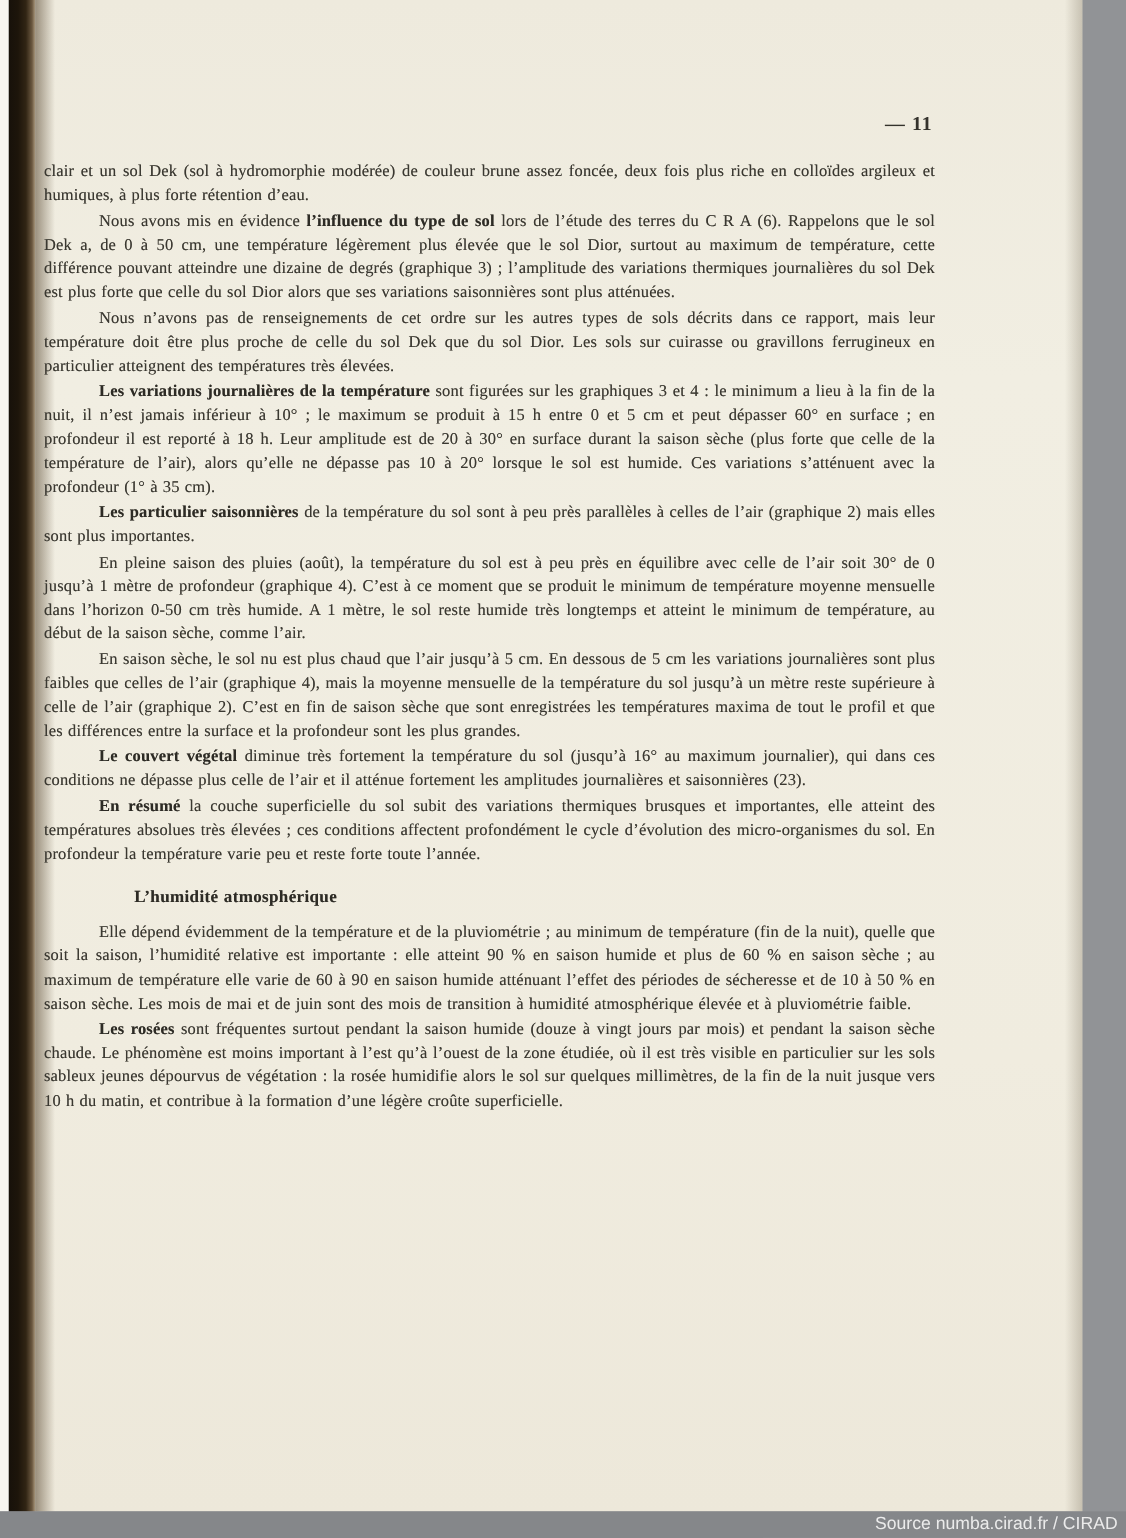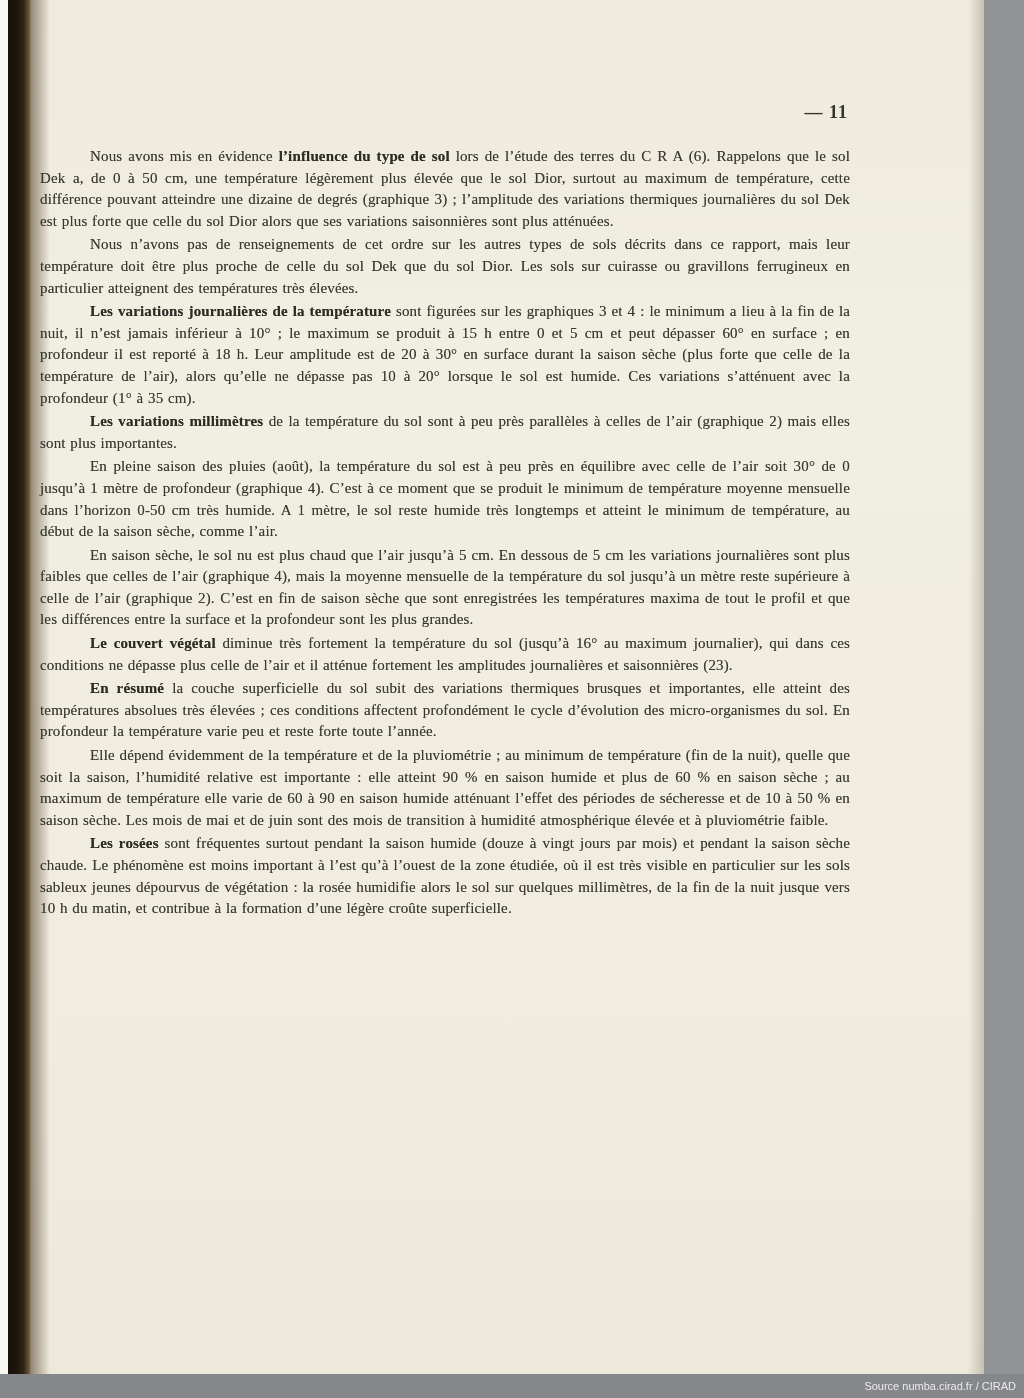--- a/index.html
+++ b/index.html
@@ -74,45 +74,47 @@
   }
 
   
   .footer-bar {
     position: absolute; left: 0; bottom: 0;
     width: 1024px; height: 24px;
     background: #85878a;
     display: flex; align-items: center; justify-content: flex-end;
     padding-right: 8px;
     font-family: "Liberation Sans", "DejaVu Sans", sans-serif;
-    font-size: 11px;
+    font-size: 16px;
     color: #ebebeb;
   }
 </style>
 </head>
 <body>
 
 <div class="scan-stage">
 
   <div class="white-edge"></div>
 
   <div class="binding"></div>
 
   <div class="page">
     <div class="page-number">— 11</div>
 
     <div class="body-text">
+        <p class="para"><span>clair et un sol Dek (sol à hydromorphie modérée) de couleur brune assez foncée, deux fois plus riche en colloïdes argileux et humiques, à plus forte rétention d’eau.</span></p>
         <p class="para indent"><span>Nous avons mis en évidence </span><strong>l’influence du type de sol</strong><span> lors de l’étude des terres du C R A (6). Rappelons que le sol Dek a, de 0 à 50 cm, une température légèrement plus élevée que le sol Dior, surtout au maximum de température, cette différence pouvant atteindre une dizaine de degrés (graphique 3) ; l’amplitude des variations thermiques journalières du sol Dek est plus forte que celle du sol Dior alors que ses variations saisonnières sont plus atténuées.</span></p>
         <p class="para indent"><span>Nous n’avons pas de renseignements de cet ordre sur les autres types de sols décrits dans ce rapport, mais leur température doit être plus proche de celle du sol Dek que du sol Dior. Les sols sur cuirasse ou gravillons ferrugineux en particulier atteignent des températures très élevées.</span></p>
         <p class="para indent space"><strong>Les variations journalières de la température</strong><span> sont figurées sur les graphiques 3 et 4 : le minimum a lieu à la fin de la nuit, il n’est jamais inférieur à 10° ; le maximum se produit à 15 h entre 0 et 5 cm et peut dépasser 60° en surface ; en profondeur il est reporté à 18 h. Leur amplitude est de 20 à 30° en surface durant la saison sèche (plus forte que celle de la température de l’air), alors qu’elle ne dépasse pas 10 à 20° lorsque le sol est humide. Ces variations s’atténuent avec la profondeur (1° à 35 cm).</span></p>
-        <p class="para indent space"><strong>Les variations millimètres</strong><span> de la température du sol sont à peu près parallèles à celles de l’air (graphique 2) mais elles sont plus importantes.</span></p>
+        <p class="para indent space"><strong>Les particulier saisonnières</strong><span> de la température du sol sont à peu près parallèles à celles de l’air (graphique 2) mais elles sont plus importantes.</span></p>
         <p class="para indent"><span>En pleine saison des pluies (août), la température du sol est à peu près en équilibre avec celle de l’air soit 30° de 0 jusqu’à 1 mètre de profondeur (graphique 4). C’est à ce moment que se produit le minimum de température moyenne mensuelle dans l’horizon 0-50 cm très humide. A 1 mètre, le sol reste humide très longtemps et atteint le minimum de température, au début de la saison sèche, comme l’air.</span></p>
         <p class="para indent"><span>En saison sèche, le sol nu est plus chaud que l’air jusqu’à 5 cm. En dessous de 5 cm les variations journalières sont plus faibles que celles de l’air (graphique 4), mais la moyenne mensuelle de la température du sol jusqu’à un mètre reste supérieure à celle de l’air (graphique 2). C’est en fin de saison sèche que sont enregistrées les températures maxima de tout le profil et que les différences entre la surface et la profondeur sont les plus grandes.</span></p>
         <p class="para indent space"><strong>Le couvert végétal</strong><span> diminue très fortement la température du sol (jusqu’à 16° au maximum journalier), qui dans ces conditions ne dépasse plus celle de l’air et il atténue fortement les amplitudes journalières et saisonnières (23).</span></p>
         <p class="para indent space"><strong>En résumé</strong><span> la couche superficielle du sol subit des variations thermiques brusques et importantes, elle atteint des températures absolues très élevées ; ces conditions affectent profondément le cycle d’évolution des micro-organismes du sol. En profondeur la température varie peu et reste forte toute l’année.</span></p>
+        <h2 class="section-heading"><strong>L’humidité atmosphérique</strong></h2>
         <p class="para indent"><span>Elle dépend évidemment de la température et de la pluviométrie ; au minimum de température (fin de la nuit), quelle que soit la saison, l’humidité relative est importante : elle atteint 90 % en saison humide et plus de 60 % en saison sèche ; au maximum de température elle varie de 60 à 90 en saison humide atténuant l’effet des périodes de sécheresse et de 10 à 50 % en saison sèche. Les mois de mai et de juin sont des mois de transition à humidité atmosphérique élevée et à pluviométrie faible.</span></p>
         <p class="para indent space"><strong>Les rosées</strong><span> sont fréquentes surtout pendant la saison humide (douze à vingt jours par mois) et pendant la saison sèche chaude. Le phénomène est moins important à l’est qu’à l’ouest de la zone étudiée, où il est très visible en particulier sur les sols sableux jeunes dépourvus de végétation : la rosée humidifie alors le sol sur quelques millimètres, de la fin de la nuit jusque vers 10 h du matin, et contribue à la formation d’une légère croûte superficielle.</span></p>
       </div>
   </div>
 
   <div class="footer-bar">
     <span>Source numba.cirad.fr / CIRAD</span>
   </div>
 
 </div>

